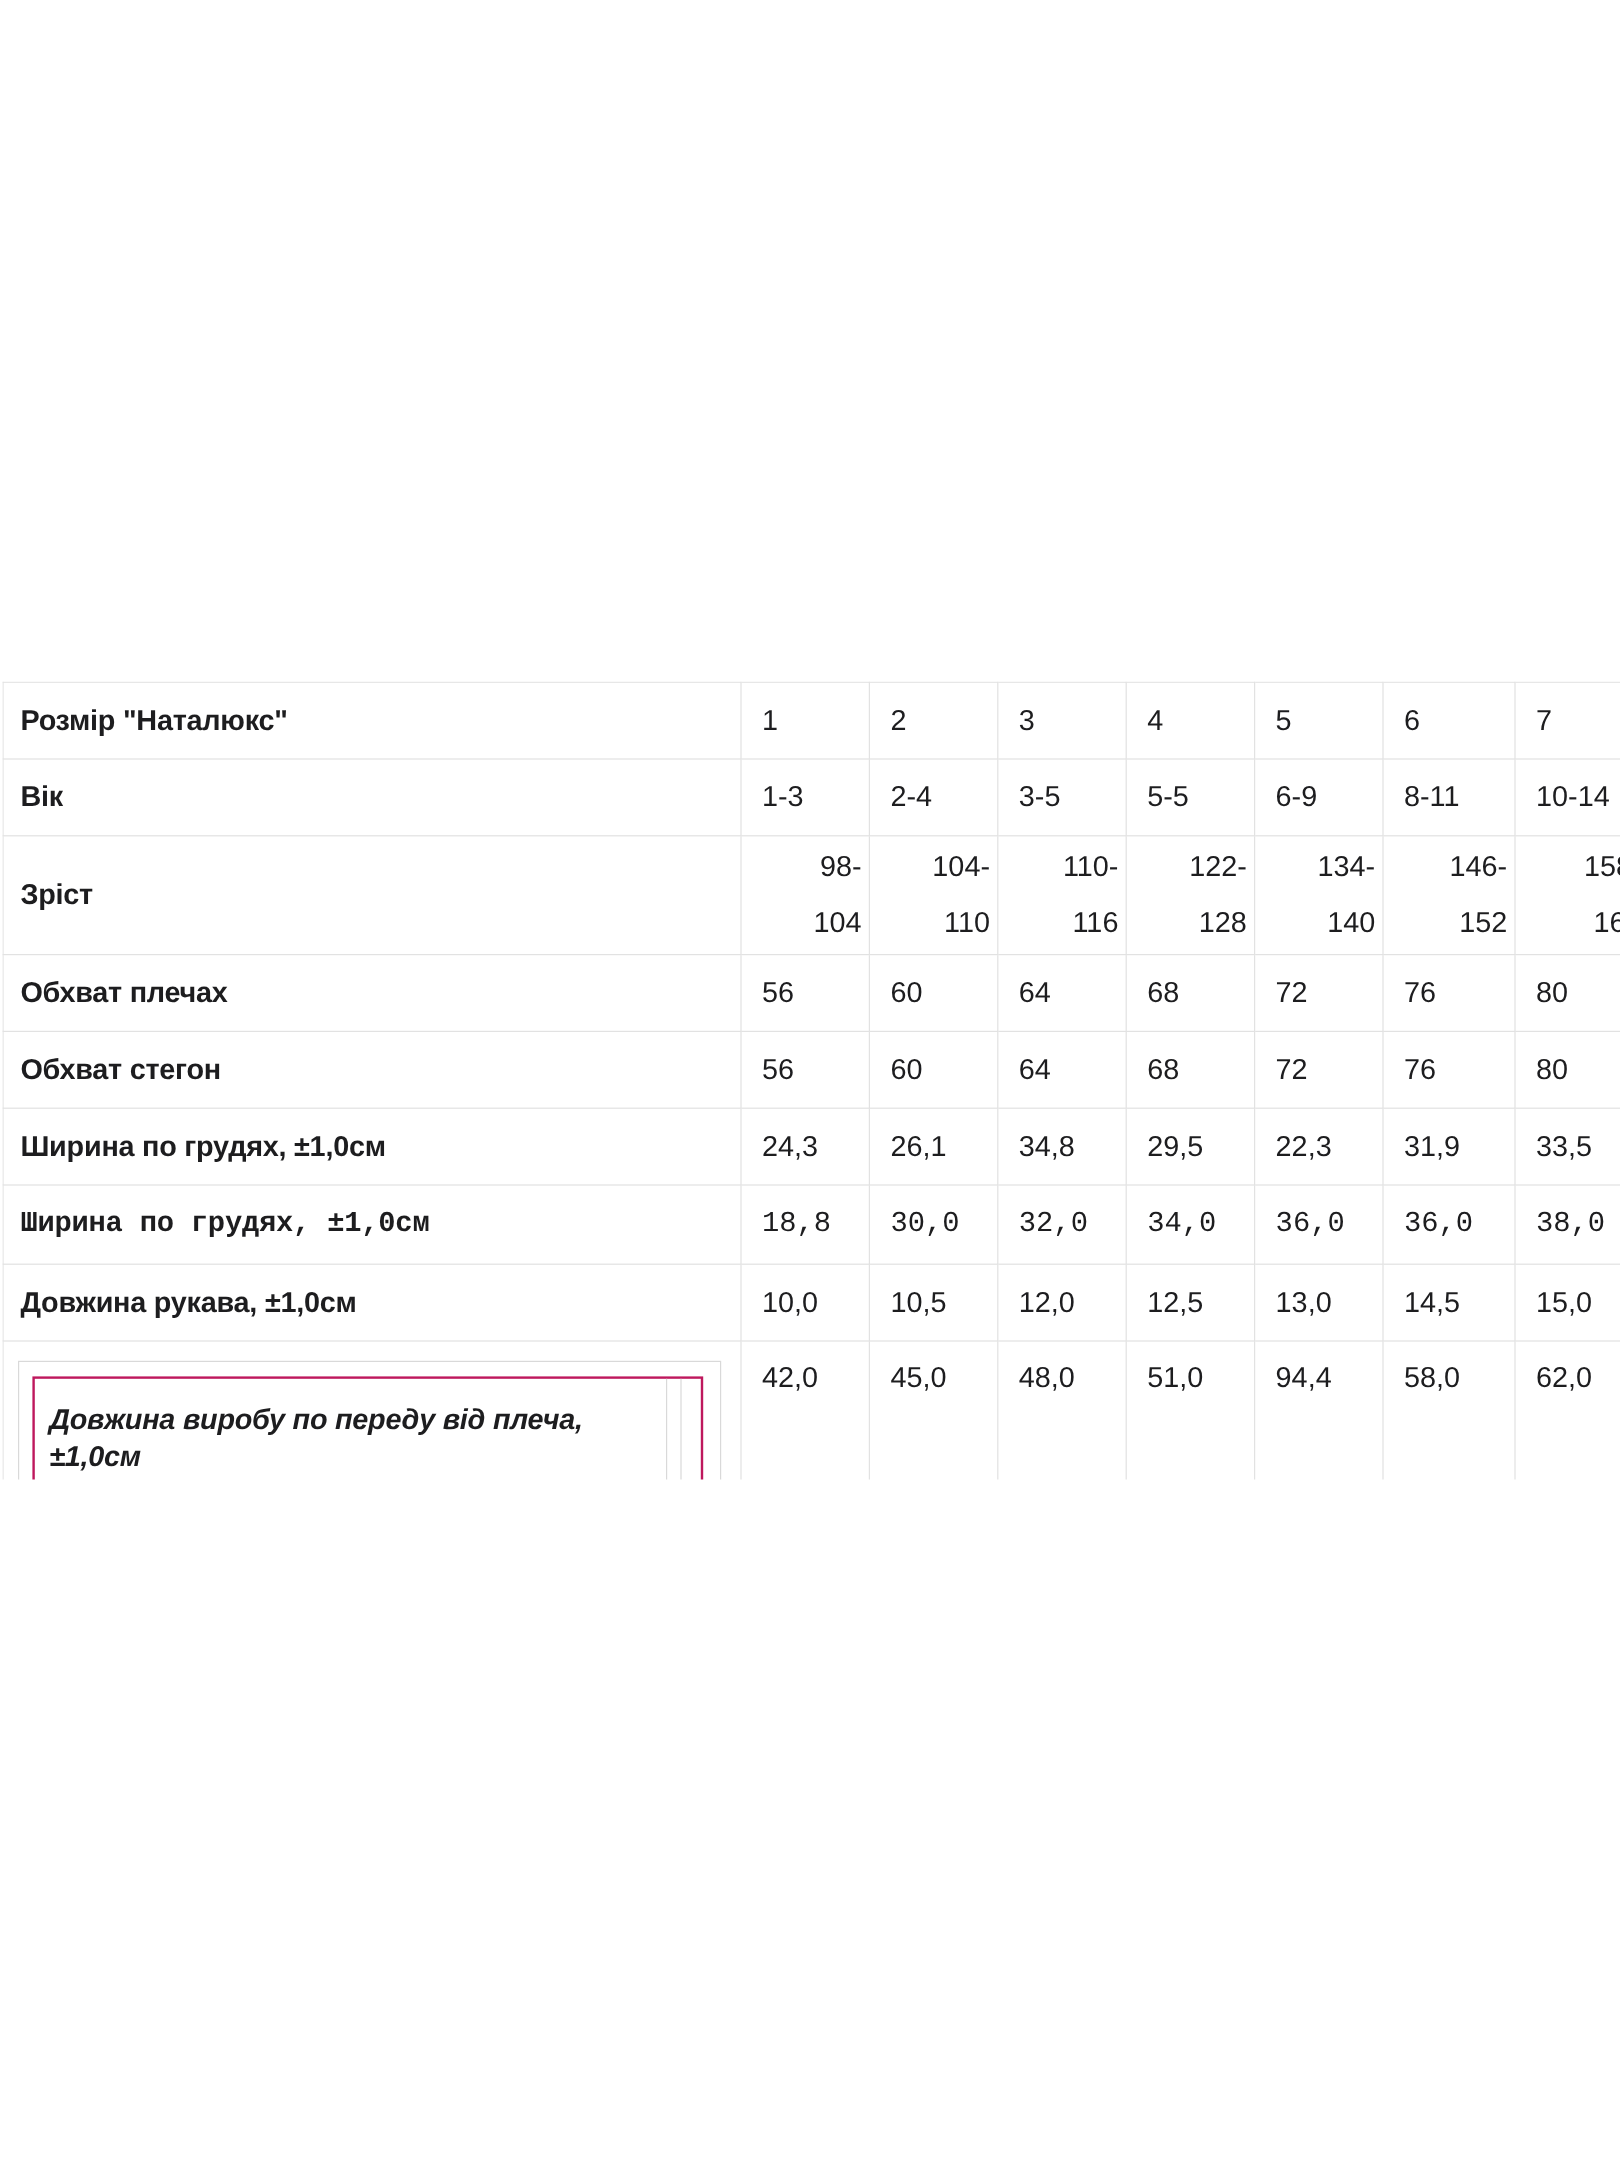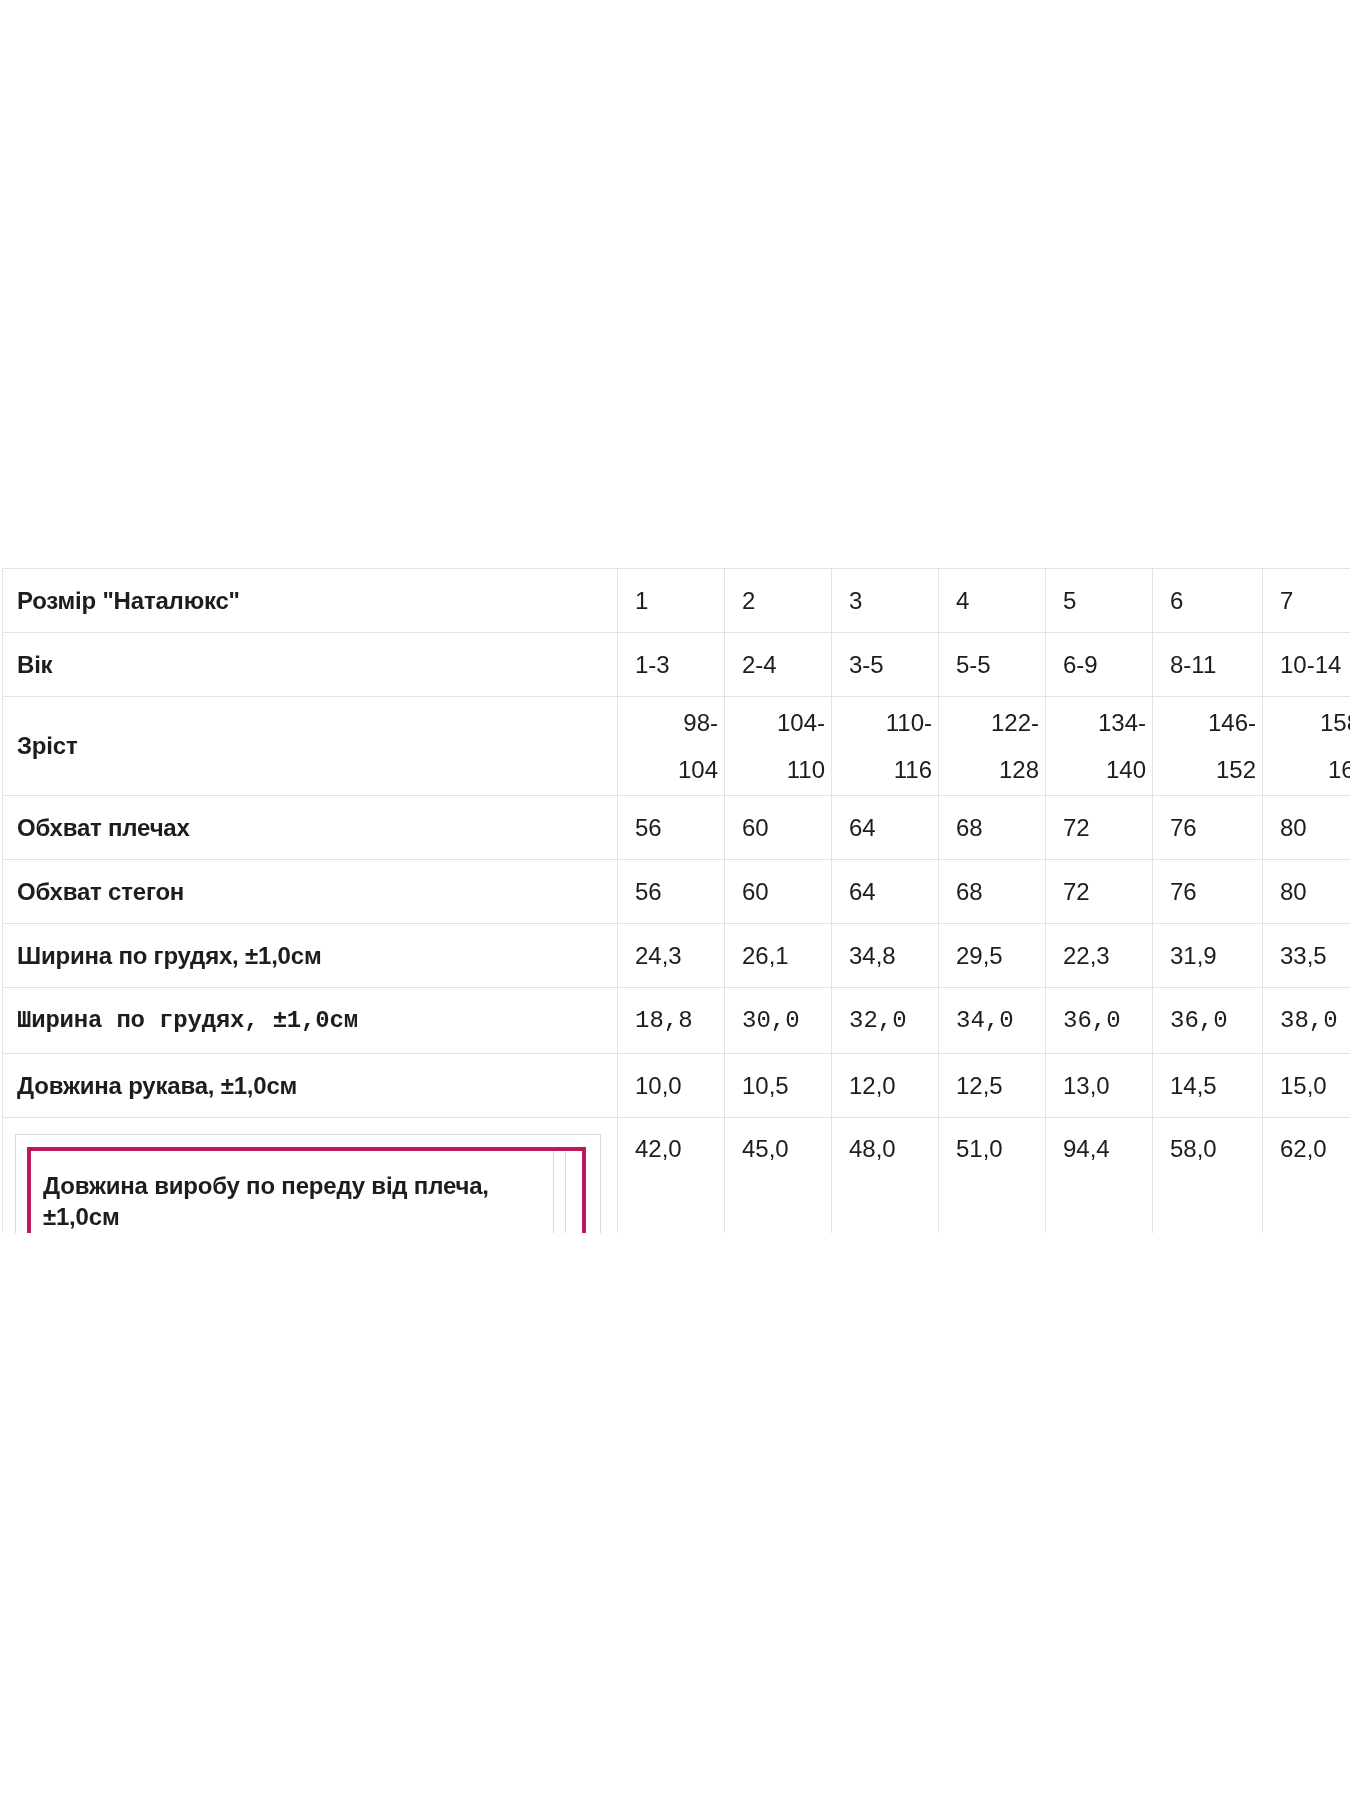--- a/index.html
+++ b/index.html
@@ -64,22 +64,23 @@
     padding: 0;
   }
   .frame-outer {
     margin: 16px 16px 0 12px;
     border: 1px solid #d9d9d9;
     height: 170px;
   }
   .frame-inner {
     position: relative;
     margin: 12px 14px 0 11px;
-    border: 4px solid #be185d;
+    border: 2px solid #be185d;
     height: 140px;
+    font-style: italic;
   }
   .frame-strip {
     position: absolute;
     top: 0;
     bottom: 0;
     right: 16px;
     width: 11px;
     border-left: 1px solid #d9d9d9;
     border-right: 1px solid #d9d9d9;
   }

